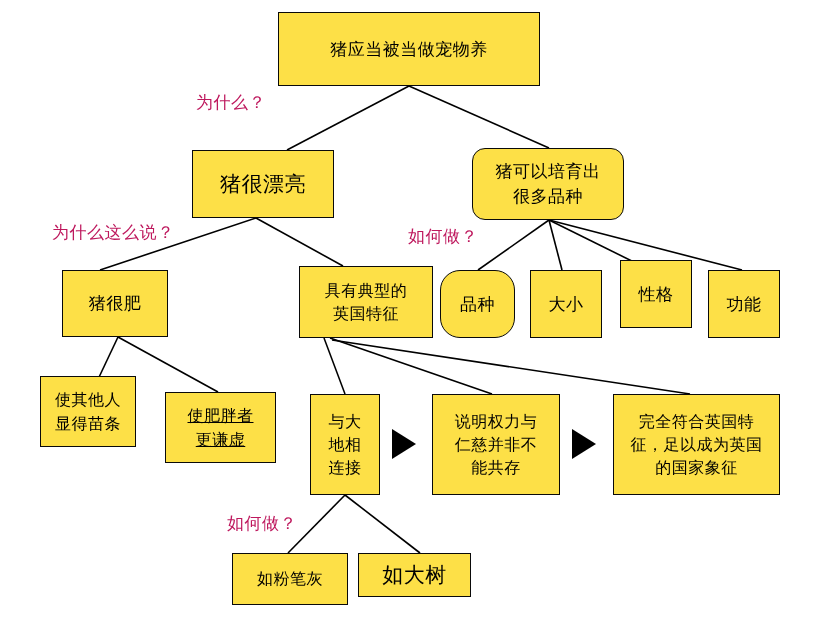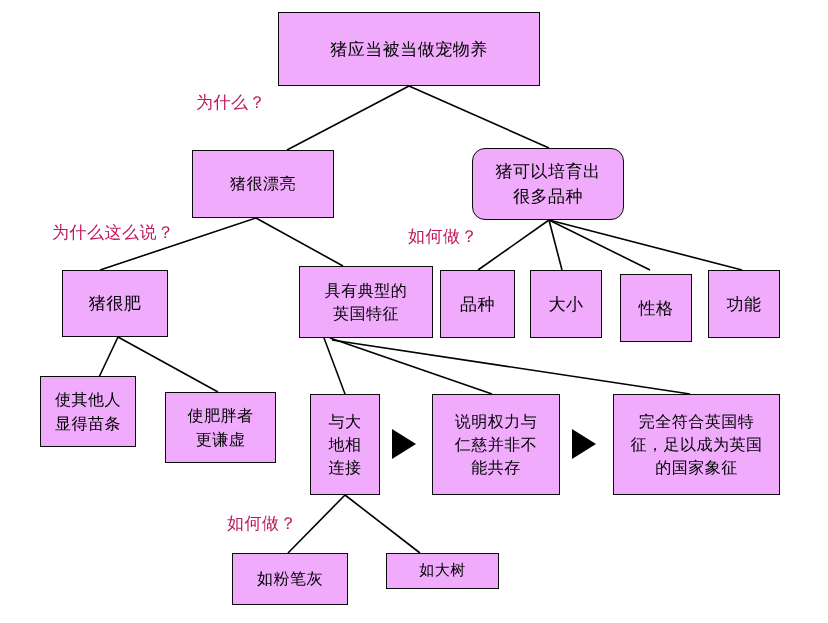--- a/index.html
+++ b/index.html
@@ -20,21 +20,21 @@
     left: 0;
     top: 0;
     width: 828px;
     height: 623px;
     pointer-events: none;
   }
   .node {
     position: absolute;
     box-sizing: border-box;
     border: 1.6px solid #0a0a0a;
-    background: #f0abfc;
+    background: #fde047;
     display: flex;
     flex-direction: column;
     align-items: center;
     justify-content: center;
     color: #000000;
     text-align: center;
     line-height: 1.45;
     letter-spacing: 0.5px;
     z-index: 2;
   }
@@ -75,51 +75,51 @@
       <line x1="118" y1="337" x2="218" y2="392" stroke="#000000" stroke-width="1.6"></line>
       <line x1="324" y1="338" x2="345" y2="394" stroke="#000000" stroke-width="1.6"></line>
       <line x1="330" y1="338" x2="492" y2="394" stroke="#000000" stroke-width="1.6"></line>
       <line x1="332" y1="340" x2="690" y2="394" stroke="#000000" stroke-width="1.6"></line>
       <line x1="345" y1="495" x2="288" y2="553" stroke="#000000" stroke-width="1.6"></line>
       <line x1="345" y1="495" x2="420" y2="553" stroke="#000000" stroke-width="1.6"></line>
     </svg>
 <div class="node" style="left: 278px; top: 12px; width: 262px; height: 74px; font-size: 17px;">
       <span class="ln">猪应当被当做宠物养</span>
     </div>
-    <div class="node" style="left: 192px; top: 150px; width: 142px; height: 68px; font-size: 16px;">
+    <div class="node" style="left: 192px; top: 150px; width: 142px; height: 68px; font-size: 21px;">
       <span class="ln">猪很漂亮</span>
     </div>
     <div class="node" style="left: 472px; top: 148px; width: 152px; height: 72px; font-size: 17px; border-radius: 13px;">
       <span class="ln">猪可以培育出</span>
       <span class="ln">很多品种</span>
     </div>
     <div class="node" style="left: 62px; top: 270px; width: 106px; height: 67px; font-size: 17px;">
       <span class="ln">猪很肥</span>
     </div>
     <div class="node" style="left: 299px; top: 266px; width: 134px; height: 72px; font-size: 16px;">
       <span class="ln">具有典型的</span>
       <span class="ln">英国特征</span>
     </div>
-    <div class="node" style="left: 440px; top: 270px; width: 75px; height: 68px; font-size: 17px;">
+    <div class="node" style="left: 440px; top: 270px; width: 75px; height: 68px; font-size: 17px; border-radius: 20px;">
       <span class="ln">品种</span>
     </div>
     <div class="node" style="left: 530px; top: 270px; width: 72px; height: 68px; font-size: 17px;">
       <span class="ln">大小</span>
     </div>
-    <div class="node" style="left: 620px; top: 274px; width: 72px; height: 68px; font-size: 17px;">
+    <div class="node" style="left: 620px; top: 260px; width: 72px; height: 68px; font-size: 17px;">
       <span class="ln">性格</span>
     </div>
     <div class="node" style="left: 708px; top: 270px; width: 72px; height: 68px; font-size: 17px; justify-content: center;">
       <span class="ln">功能</span>
     </div>
     <div class="node" style="left: 40px; top: 376px; width: 96px; height: 71px; font-size: 16px;">
       <span class="ln">使其他人</span>
       <span class="ln">显得苗条</span>
     </div>
-    <div class="node" style="left: 165px; top: 392px; width: 111px; height: 71px; font-size: 16px;">
+    <div class="node" style="left: 165px; top: 392px; width: 111px; height: 71px; font-size: 16px; text-decoration: underline;">
       <span class="ln">使肥胖者</span>
       <span class="ln">更谦虚</span>
     </div>
     <div class="node" style="left: 310px; top: 394px; width: 70px; height: 101px; font-size: 16px;">
       <span class="ln">与大</span>
       <span class="ln">地相</span>
       <span class="ln">连接</span>
     </div>
     <div class="node" style="left: 432px; top: 394px; width: 128px; height: 101px; font-size: 16px;">
       <span class="ln">说明权力与</span>
@@ -127,21 +127,21 @@
       <span class="ln">能共存</span>
     </div>
     <div class="node" style="left: 613px; top: 394px; width: 167px; height: 101px; font-size: 16px;">
       <span class="ln">完全符合英国特</span>
       <span class="ln">征，足以成为英国</span>
       <span class="ln">的国家象征</span>
     </div>
     <div class="node" style="left: 232px; top: 553px; width: 116px; height: 52px; font-size: 16px;">
       <span class="ln">如粉笔灰</span>
     </div>
-    <div class="node" style="left: 386px; top: 553px; width: 113px; height: 36px; font-size: 15px;">
+    <div class="node" style="left: 358px; top: 553px; width: 113px; height: 44px; font-size: 21px;">
       <span class="ln">如大树</span>
     </div>
     <div class="label" style="left: 196px; top: 92px; font-size: 17px;"><span class="ln">为什么？</span></div>
     <div class="label" style="left: 52px; top: 222px; font-size: 17px;"><span class="ln">为什么这么说？</span></div>
     <div class="label" style="left: 408px; top: 226px; font-size: 17px;"><span class="ln">如何做？</span></div>
     <div class="label" style="left: 227px; top: 513px; font-size: 17px;"><span class="ln">如何做？</span></div>
     <div class="arrow" style="left: 392px; top: 429px;"></div>
     <div class="arrow" style="left: 572px; top: 429px;"></div>
   </div>
 

